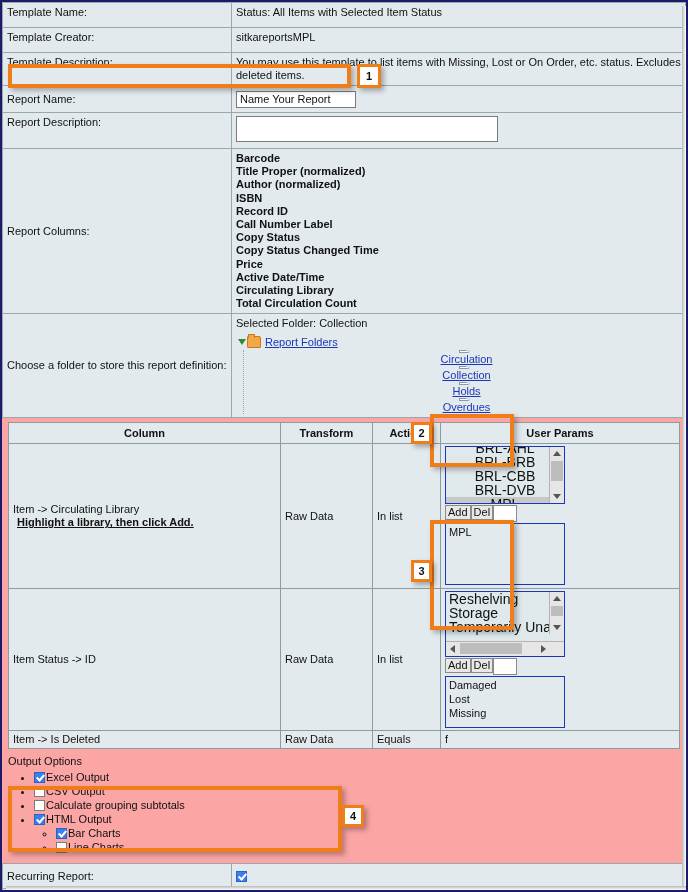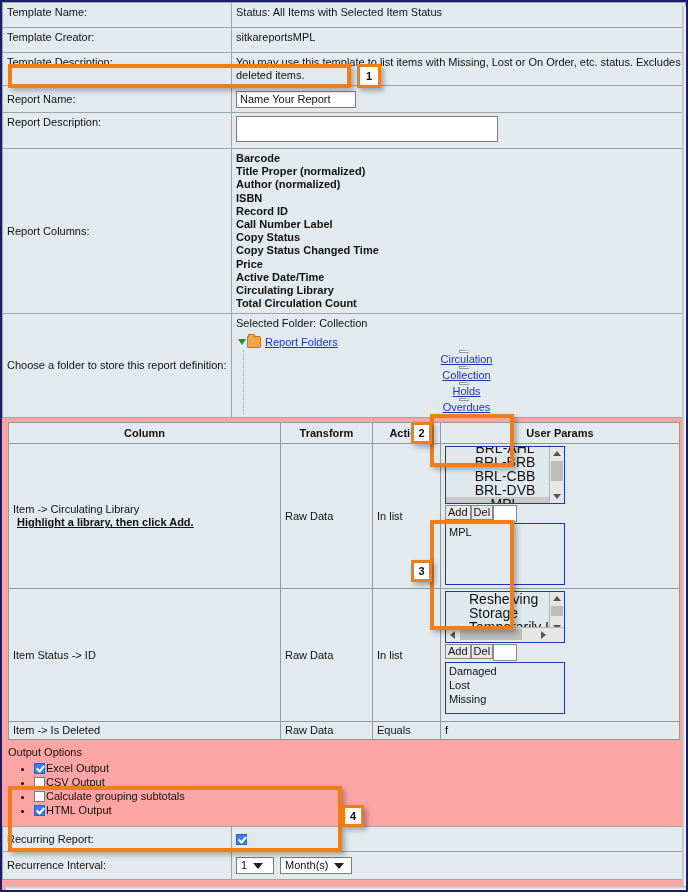--- a/index.html
+++ b/index.html
@@ -265,21 +265,21 @@
             <div>MPL</div>
           </div>
         </td>
       </tr>
 
       <tr>
         <td style="vertical-align:middle;height:128px;">Item Status -&gt; ID</td>
         <td style="vertical-align:middle;">Raw Data</td>
         <td style="vertical-align:middle;">In list</td>
         <td style="padding:2px 4px;">
-          <div class="listbox" style="height:52px;padding-left:20px;">
+          <div class="listbox" style="height:66px;">
             <div class="lb-item">Reshelving</div>
             <div class="lb-item">Storage</div>
             <div class="lb-item">Temporarily Unavailabl</div>
             <div class="vsb" style="height:42px;">
               <div class="ar up">
                     <span class="tri-up"></span>
                   </div>
               <div class="thumb" style="top:14px;height:10px;"></div>
               <div class="ar dn">
                     <span class="tri-dn"></span>
@@ -325,20 +325,28 @@
         <span class="cb on"></span><span>Excel Output</span>
       </li>
       <li>
         <span class="cb"></span><span>CSV Output</span>
       </li>
       <li>
         <span class="cb"></span><span>Calculate grouping subtotals</span>
       </li>
       <li>
         <span class="cb on"></span><span>HTML Output</span>
+        <ul class="sub">
+          <li>
+            <span class="cb on"></span><span>Bar Charts</span>
+          </li>
+          <li>
+            <span class="cb"></span><span>Line Charts</span>
+          </li>
+        </ul>
       </li>
     </ul>
   </div>
 
   <table class="grid">
     <tbody>
         <tr>
       <td class="lbl-col" style="height:18px;vertical-align:middle;">Recurring Report:</td>
       <td style="height:18px;vertical-align:middle;">
         <span class="cb on"></span>

